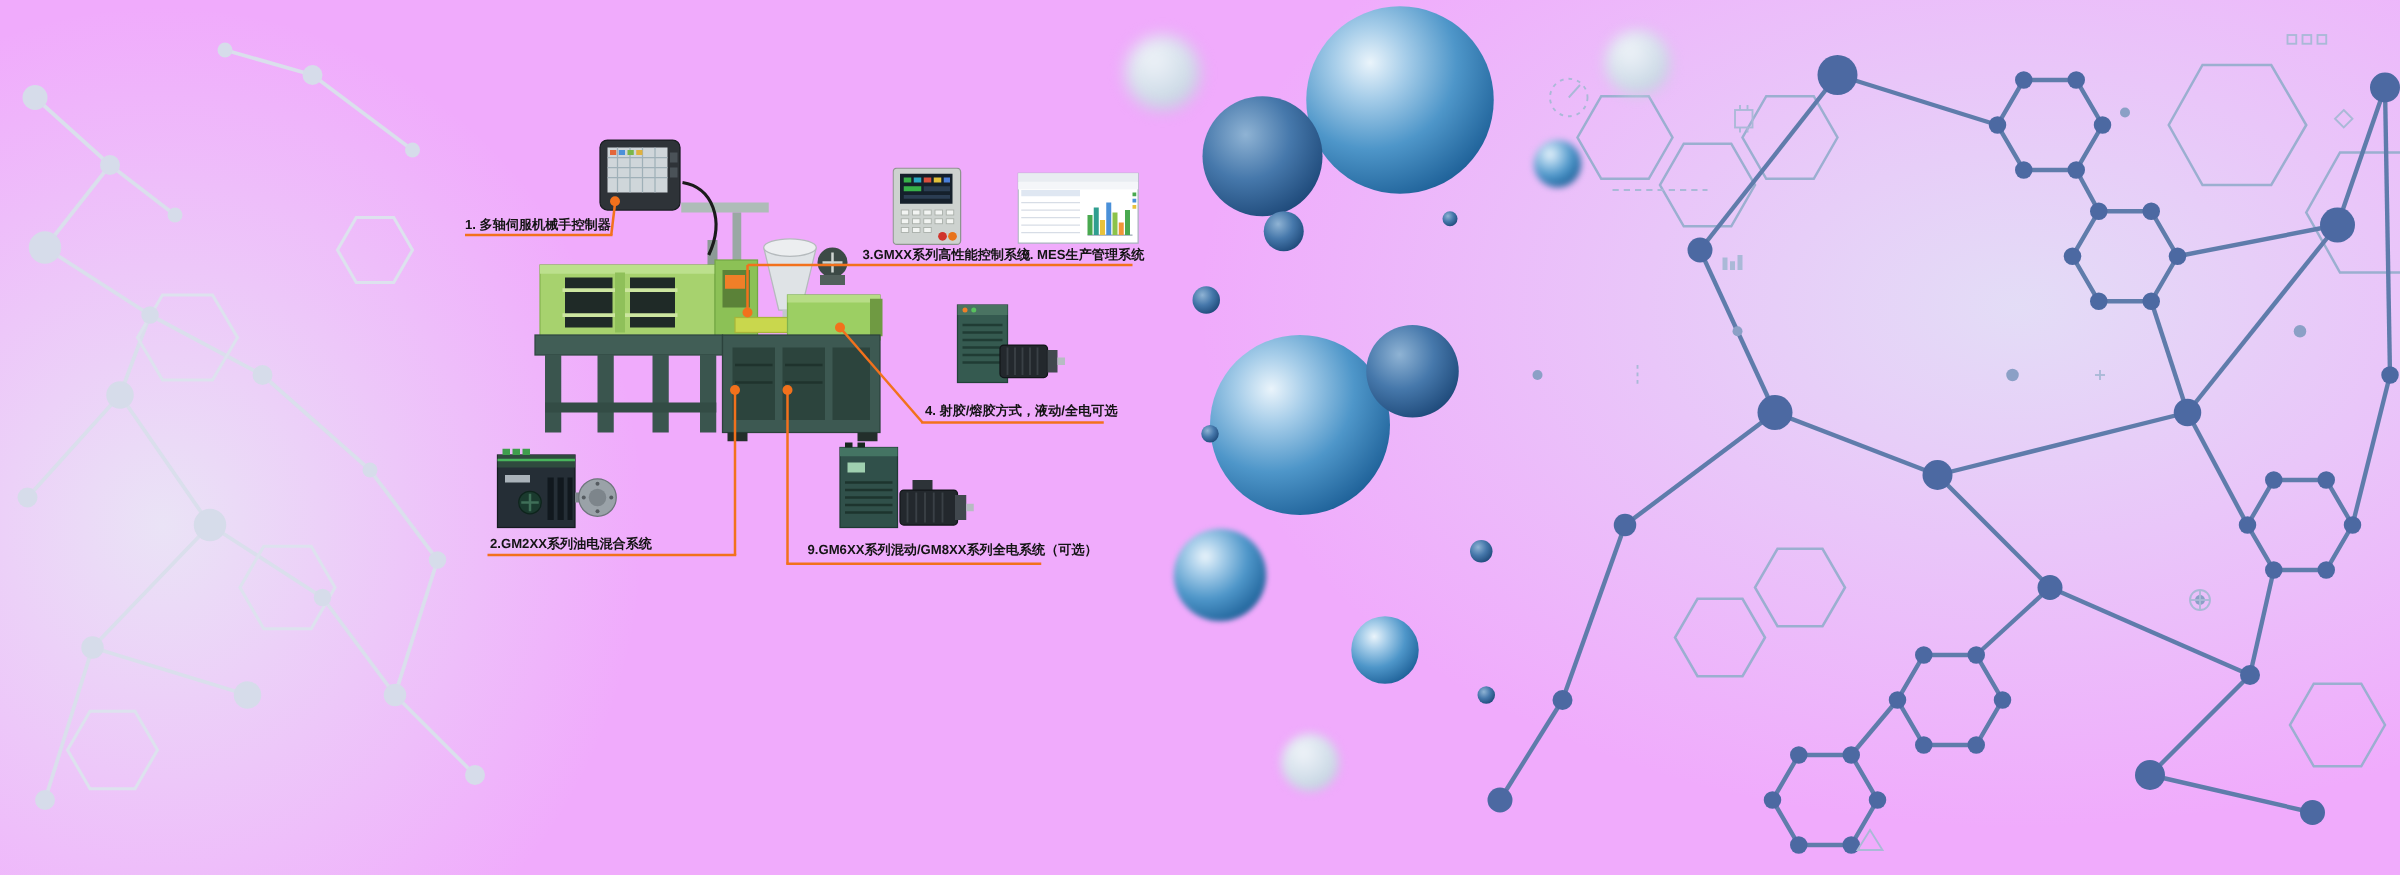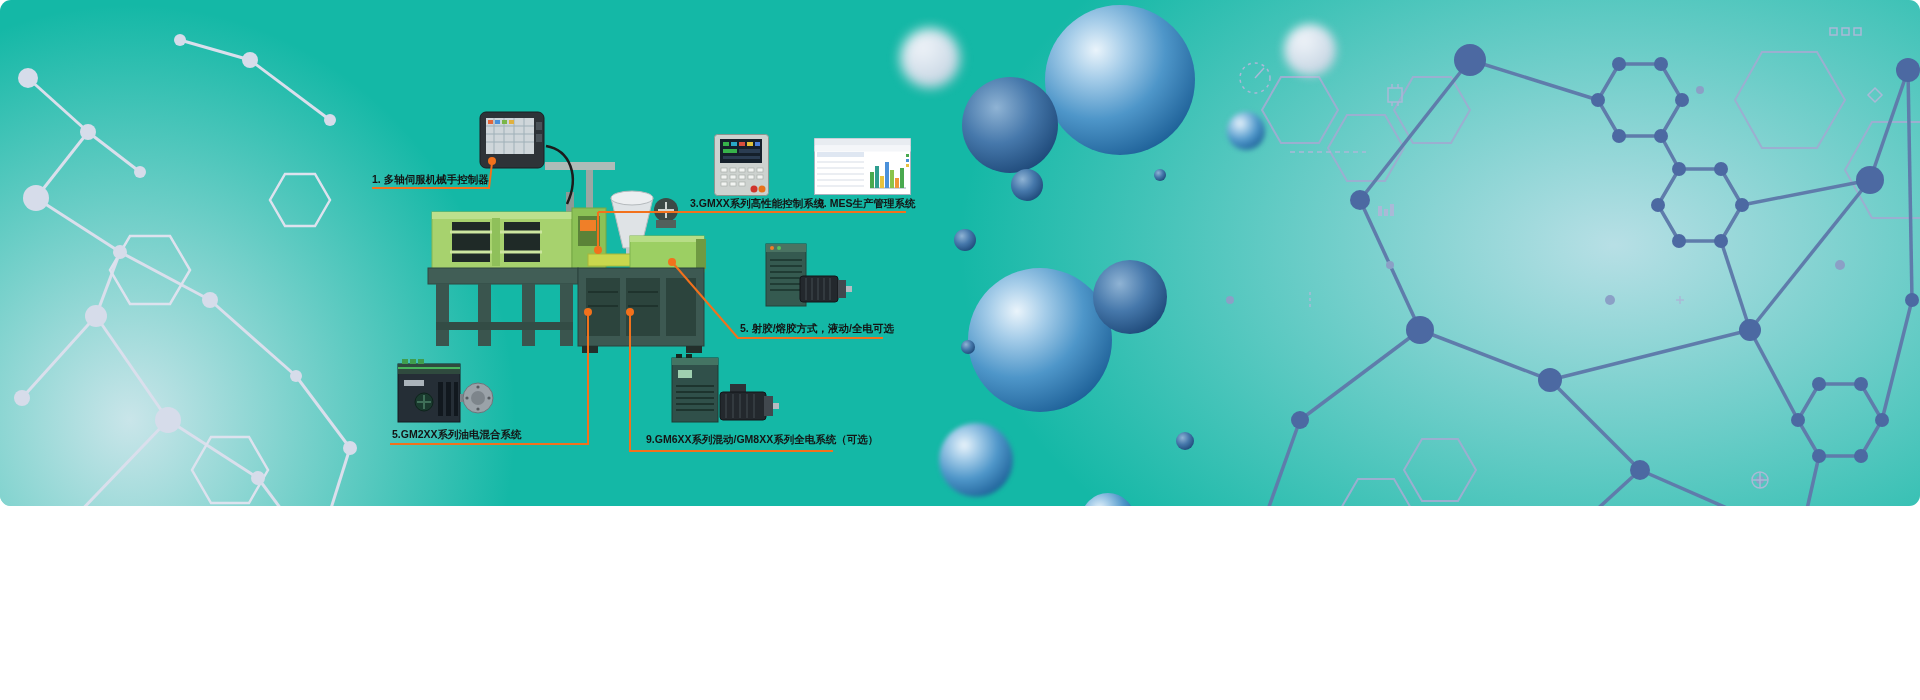--- a/index.html
+++ b/index.html
@@ -1,17 +1,17 @@
 <!DOCTYPE html>
 <html style="--accent-orange: #f2711c; --machine-green: #a7d26e; --machine-dark: #3d5952; --sphere-blue: #2f6fa8; --network-blue: #5f7cab; --network-light: #dadfec;"><head>
 <meta charset="utf-8">
 <style>
   html,body{margin:0;padding:0;}
-  .stage{position:relative;width:1920px;height:506px;background:#14b8a6;overflow:hidden;
-         font-family:"Liberation Sans",sans-serif;border-radius:11px;}
+  .stage{position:relative;width:1920px;height:700px;background:#f0abfc;overflow:hidden;
+         font-family:"Liberation Sans",sans-serif;}
   .glow{position:absolute;pointer-events:none;}
   .glow-left{left:0;top:0;width:520px;height:700px;
     background:radial-gradient(ellipse at 25% 60%, rgba(233,237,245,.85), rgba(255,255,255,0) 70%);}
   .glow-right{left:900px;top:0;width:1020px;height:700px;
     background:radial-gradient(ellipse at 70% 35%, rgba(224,233,245,.8), rgba(255,255,255,0) 65%);}
   .bg-svg{position:absolute;top:0;}
   .sphere{position:absolute;border-radius:50%;
     background:radial-gradient(circle at 34% 30%, #eaf4fb 0%, #a6cde9 20%, #4e96c9 48%, #20639a 78%, #133f66 100%);}
   .sphere.dark{background:radial-gradient(circle at 36% 32%, #8fb3d4 0%, #4678ab 40%, #1d4878 80%, #12365c 100%);}
   .sphere.soft{background:radial-gradient(circle at 38% 32%, #f0f4f9 0%, #d3dfea 50%, #b3c4d5 100%);}
@@ -446,22 +446,22 @@
     </g>
   </svg>
 
   <div class="label" style="left:372px;top:173px;">1. 多轴伺服机械手控制器</div>
   <div class="uline" style="left:372px;top:187px;width:118px;"></div>
 
   <div class="label" style="left:690px;top:197px;">3.GMXX系列高性能控制系统</div>
   <div class="label" style="left:818px;top:197px;">9. MES生产管理系统</div>
   <div class="uline" style="left:598px;top:211px;width:308px;"></div>
 
-  <div class="label" style="left:740px;top:322px;">5. 射胶/熔胶方式，液动/全电可选</div>
+  <div class="label" style="left:740px;top:322px;">4. 射胶/熔胶方式，液动/全电可选</div>
   <div class="uline" style="left:737px;top:337px;width:146px;"></div>
 
   <div class="label" style="left:646px;top:433px;">9.GM6XX系列混动/GM8XX系列全电系统（可选）</div>
   <div class="uline" style="left:629px;top:450px;width:204px;"></div>
 
-  <div class="label" style="left:392px;top:428px;">5.GM2XX系列油电混合系统</div>
+  <div class="label" style="left:392px;top:428px;">2.GM2XX系列油电混合系统</div>
   <div class="uline" style="left:390px;top:443px;width:199px;"></div>
 
 </div>
 
 </body></html>

